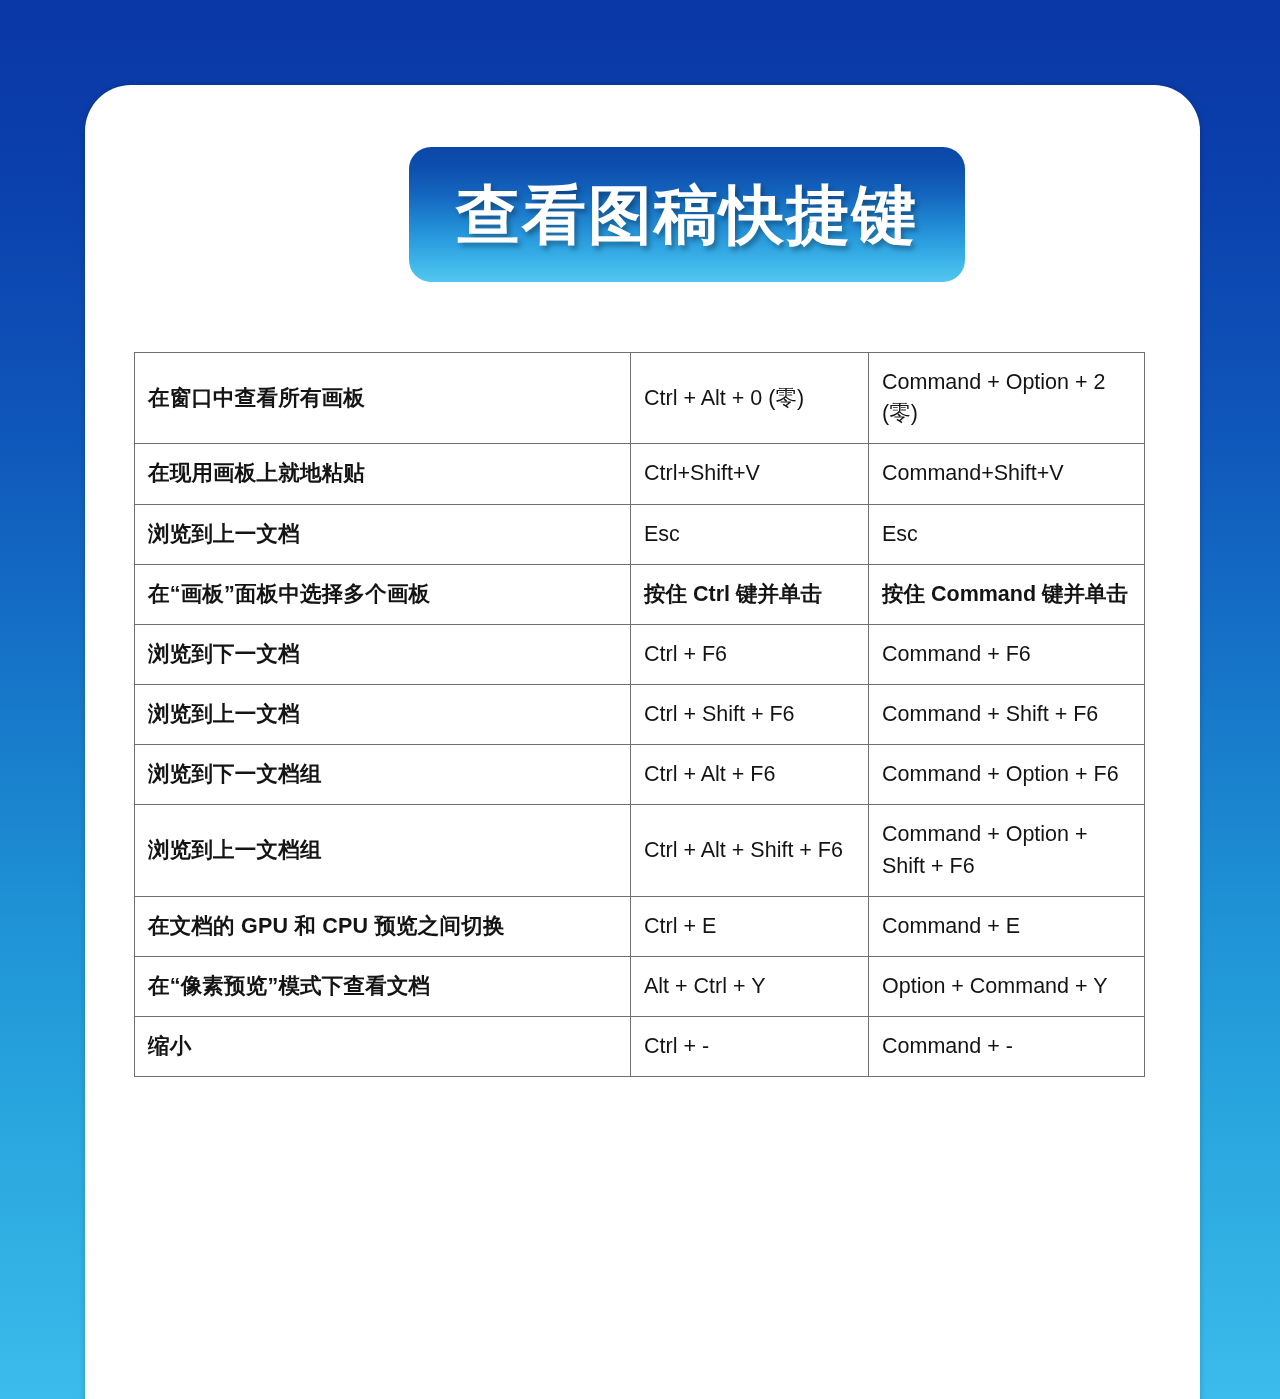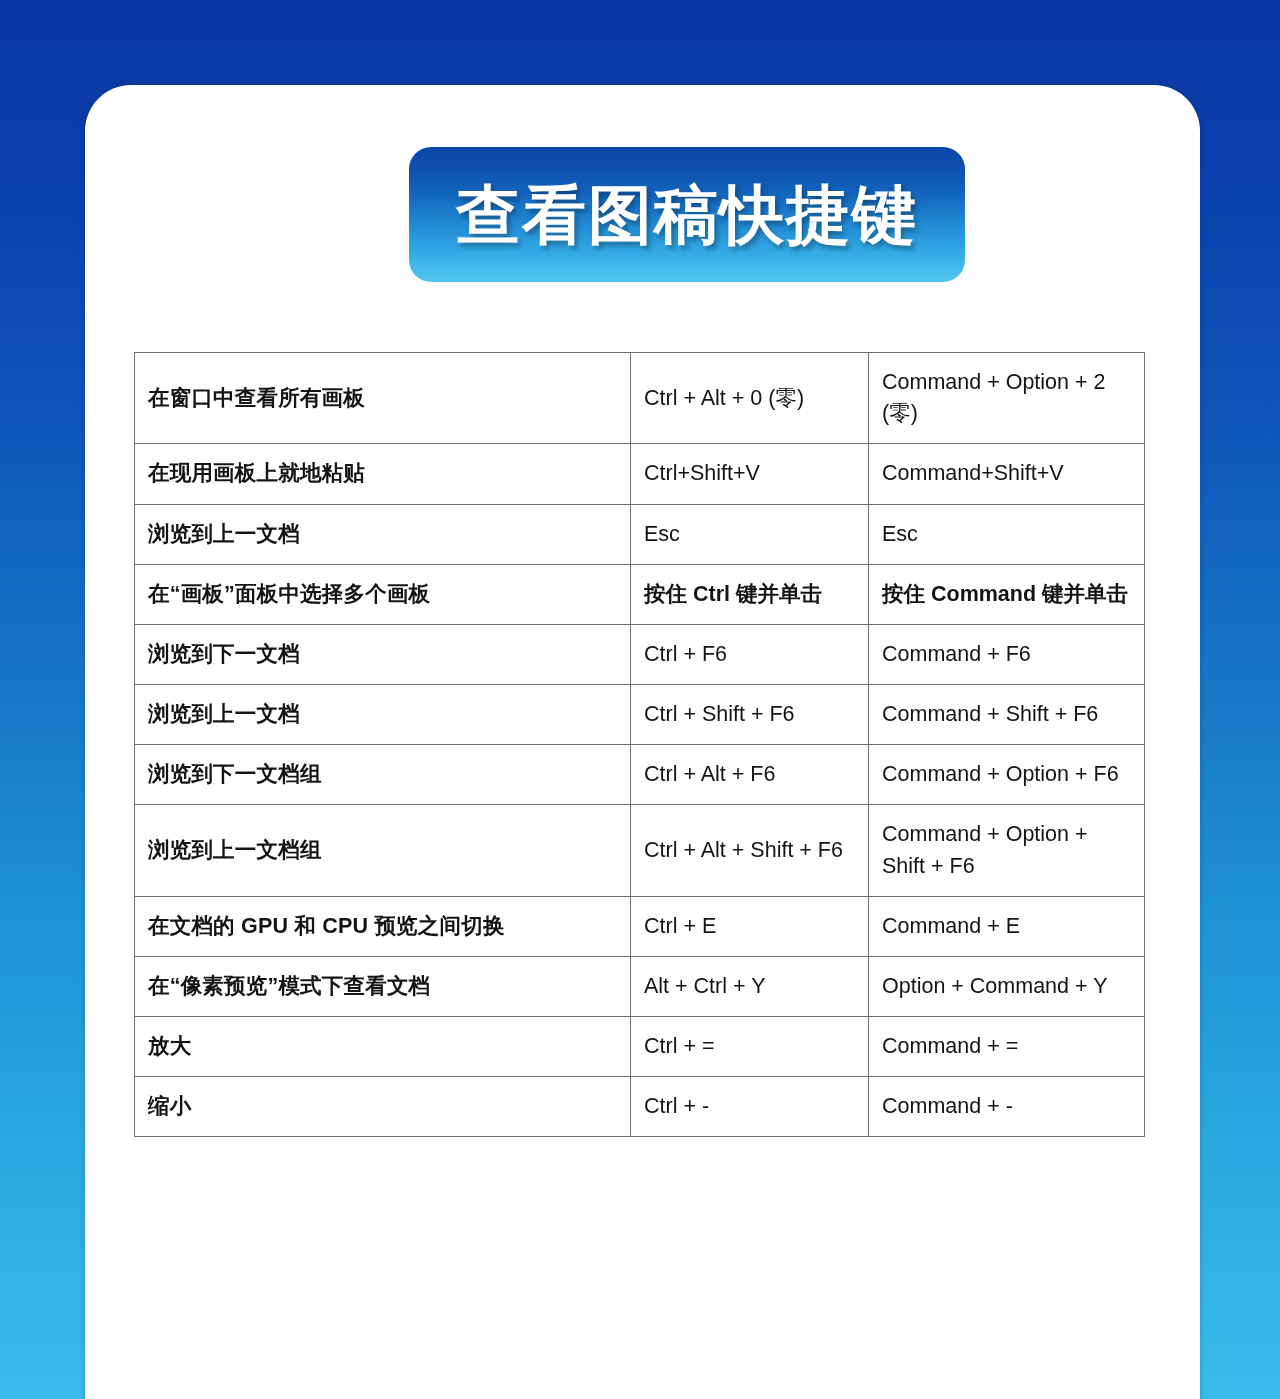--- a/index.html
+++ b/index.html
@@ -175,25 +175,20 @@
               <td class="action">在文档的 GPU 和 CPU 预览之间切换</td>
               <td class="keys">Ctrl + E</td>
               <td class="keys">Command + E</td>
             </tr>
             <tr>
               <td class="action">在“像素预览”模式下查看文档</td>
               <td class="keys">Alt + Ctrl + Y</td>
               <td class="keys">Option + Command + Y</td>
             </tr>
             <tr>
-              <td class="action">放大</td>
-              <td class="keys">Ctrl + =</td>
-              <td class="keys">Command + =</td>
-            </tr>
-            <tr>
               <td class="action">缩小</td>
               <td class="keys">Ctrl + -</td>
               <td class="keys">Command + -</td>
             </tr>
           </tbody>
       </table>
     </div>
 
   </div>
 </div>

